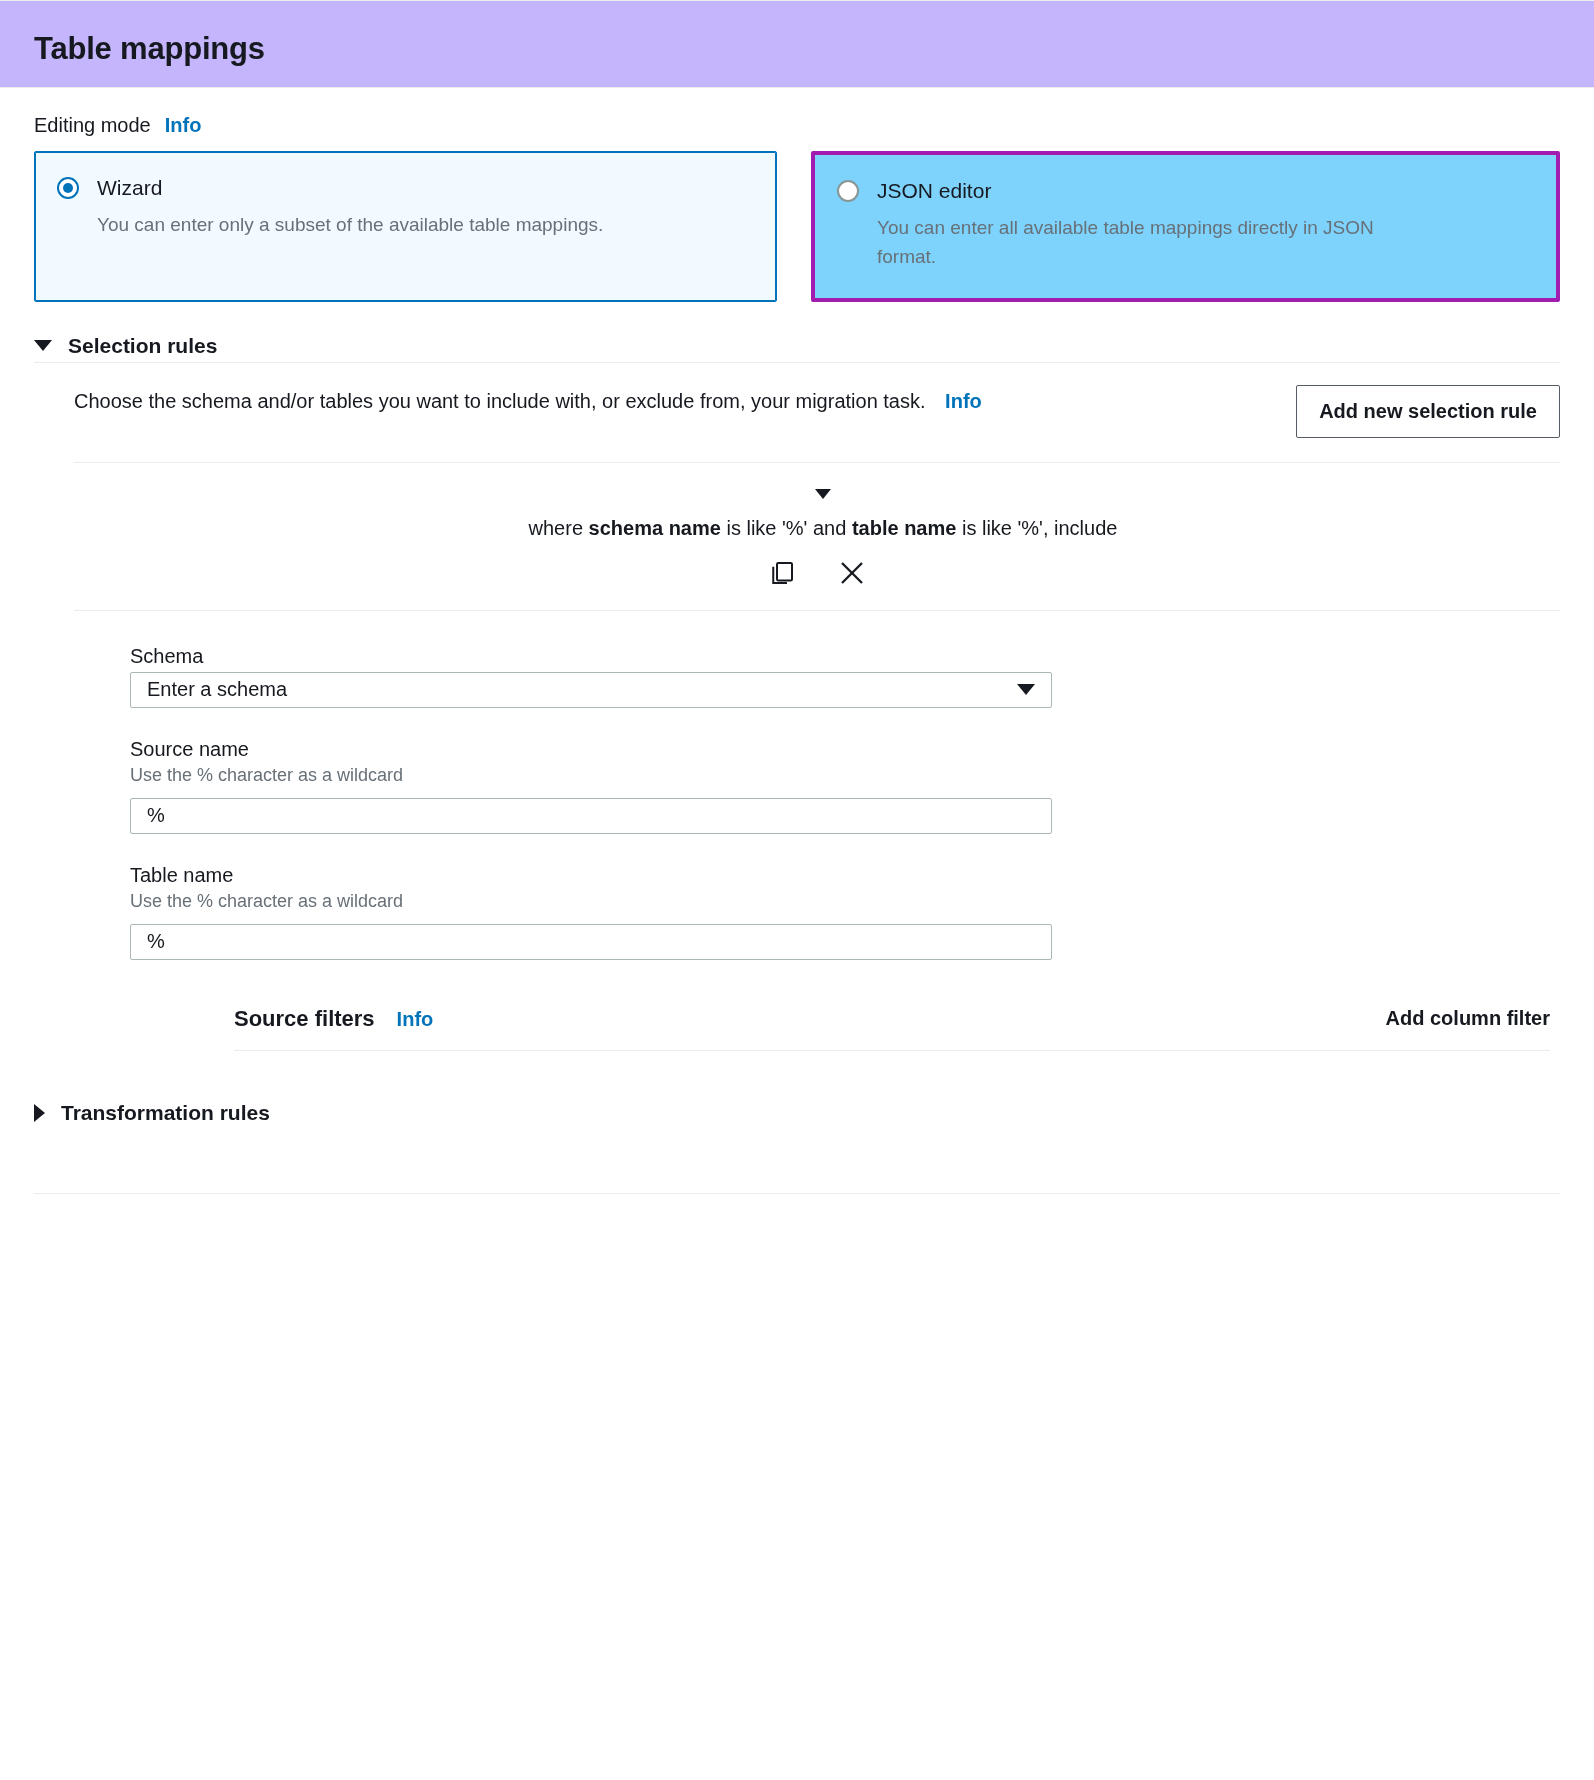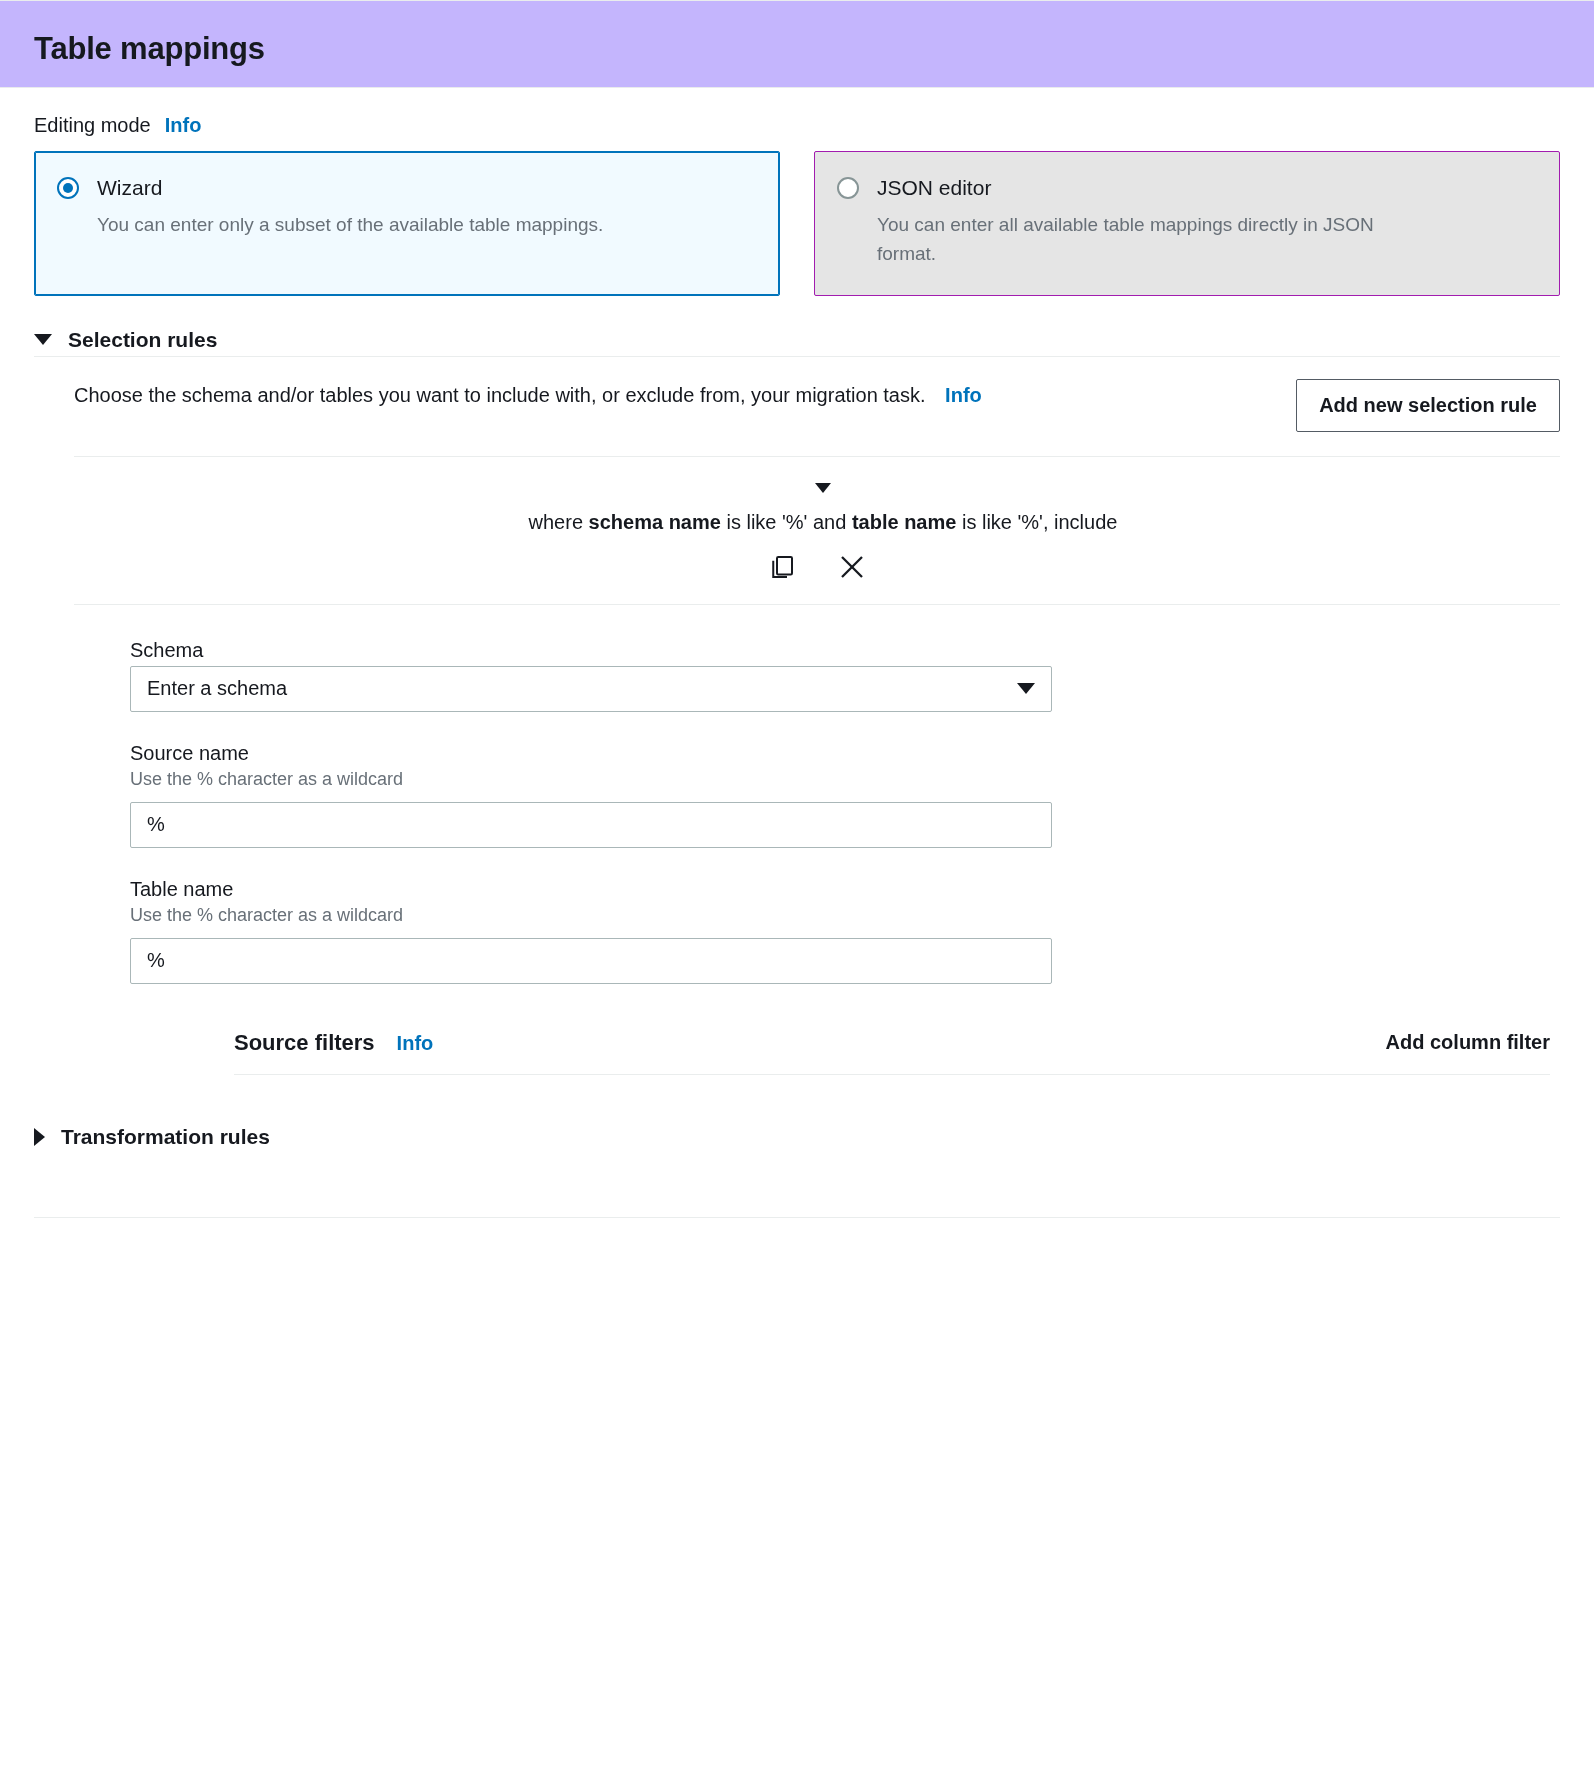--- a/index.html
+++ b/index.html
@@ -61,24 +61,24 @@
   }
 
   
   .tiles {
     display: flex;
     gap: 34px;
     margin-bottom: 32px;
   }
   .tile {
     flex: 1 1 0;
-    border: 1px solid #a21caf;
+    border: 4px solid #a21caf;
     border-radius: 2px;
     padding: 24px 22px 26px 22px;
-    background: #e5e5e5;
+    background: #7dd3fc;
     cursor: pointer;
     min-height: 140px;
   }
   .tile.selected {
     border: 1px solid #0073bb;
     background: #f1faff;
     box-shadow: 0 0 0 1px #0073bb inset;
   }
   .tile-head {
     display: flex;
@@ -236,21 +236,21 @@
     color: #16191f;
     margin-bottom: 4px;
   }
   .form-hint {
     font-size: 18px;
     color: #687078;
     margin-bottom: 12px;
   }
   .select, .text-input {
     width: 922px;
-    height: 46px;
+    height: 36px;
     border: 1px solid #aab7b8;
     border-radius: 2px;
     background: #fff;
     font-size: 20px;
     color: #16191f;
     padding: 0 16px;
     display: flex;
     align-items: center;
     justify-content: space-between;
     font-family: "Liberation Sans", sans-serif;

